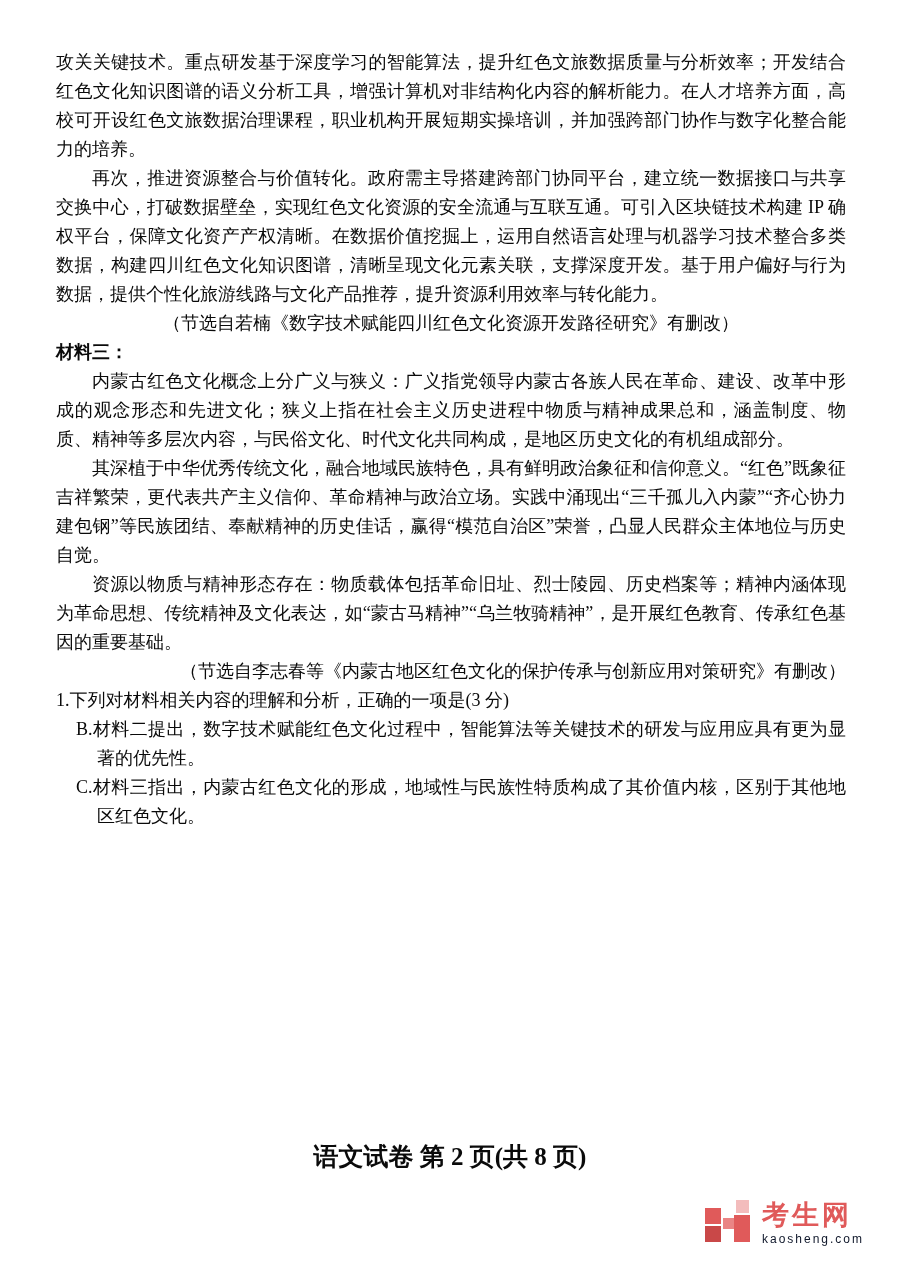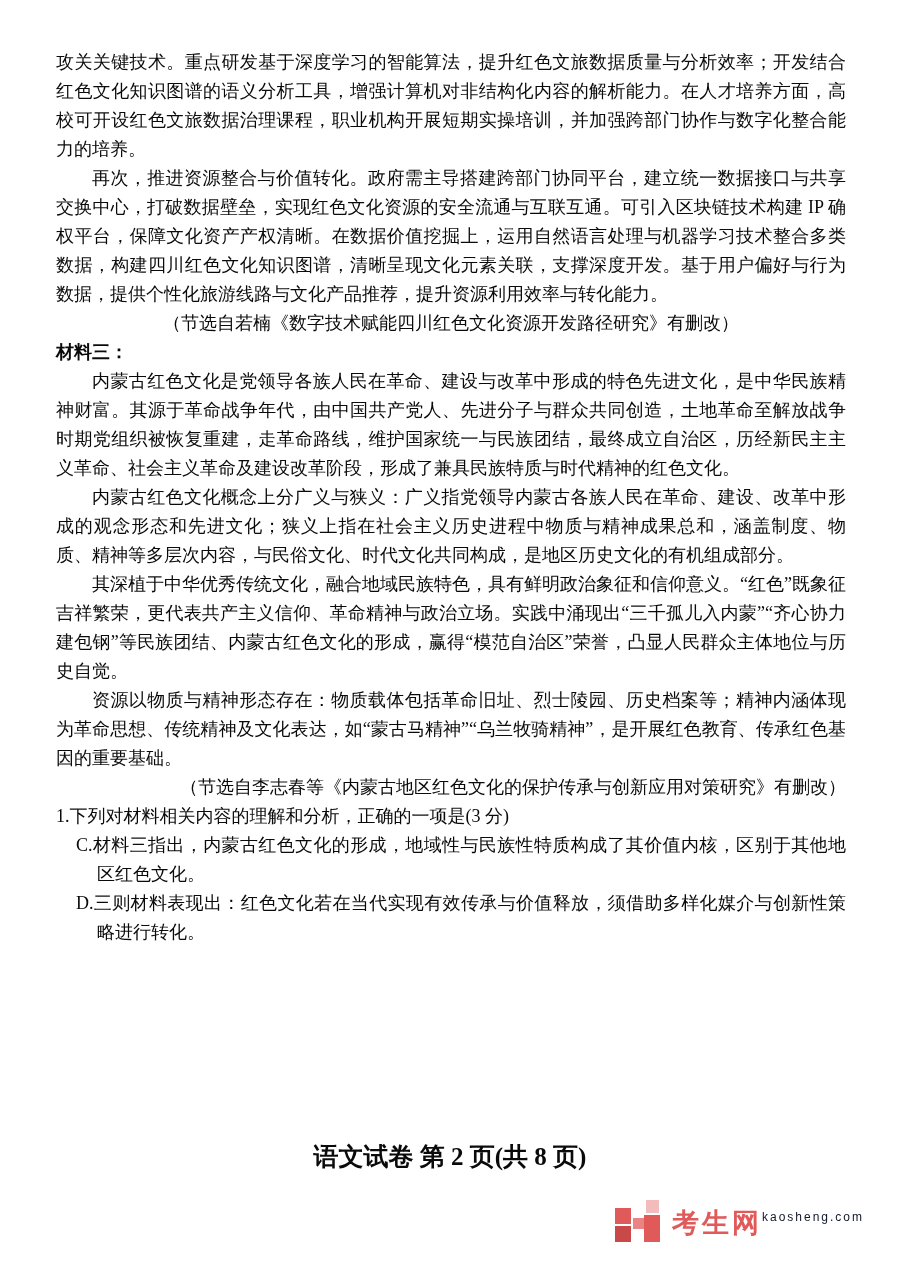--- a/index.html
+++ b/index.html
@@ -39,21 +39,21 @@
   }
   .logo {
     position: absolute;
     right: 36px;
     top: 1198px;
     display: flex;
     align-items: center;
     gap: 9px;
   }
   .logo-icon { display: block; }
-  .logo-texts { display: flex; flex-direction: row; justify-content: space-between; }
+  .logo-texts { display: flex; flex-direction: column; justify-content: space-between; }
   .logo-text-main {
     font-size: 27px;
     line-height: 30px;
     color: #e05a5a;
     font-weight: bold;
     letter-spacing: 3px;
     font-family: "Liberation Sans", "DejaVu Sans", sans-serif;
   }
   .logo-text-sub {
     font-size: 12px;
@@ -65,28 +65,27 @@
 </style>
 </head>
 <body>
 
 <div class="page">
   <div class="content">
     <p>攻关关键技术。重点研发基于深度学习的智能算法，提升红色文旅数据质量与分析效率；开发结合红色文化知识图谱的语义分析工具，增强计算机对非结构化内容的解析能力。在人才培养方面，高校可开设红色文旅数据治理课程，职业机构开展短期实操培训，并加强跨部门协作与数字化整合能力的培养。</p>
     <p class="indent">再次，推进资源整合与价值转化。政府需主导搭建跨部门协同平台，建立统一数据接口与共享交换中心，打破数据壁垒，实现红色文化资源的安全流通与互联互通。可引入区块链技术构建 IP 确权平台，保障文化资产产权清晰。在数据价值挖掘上，运用自然语言处理与机器学习技术整合多类数据，构建四川红色文化知识图谱，清晰呈现文化元素关联，支撑深度开发。基于用户偏好与行为数据，提供个性化旅游线路与文化产品推荐，提升资源利用效率与转化能力。</p>
     <p class="attr-right">（节选自若楠《数字技术赋能四川红色文化资源开发路径研究》有删改）</p>
     <p class="heading">材料三：</p>
-    <p class="indent">内蒙古红色文化是党领导各族人民在革命、建设与改革中形成的特色先进文化，是中华民族精神财富。其源于革命战争年代，由中国共产党人、先进分子与群众共同创造，土地革命至解放战争时期党组织被恢复重建，走革命路线，维护国家统一与民族团结，最终成立自治区，历经新民主主义革命、社会主义革命及建设改革阶段，形成了兼具民族特质与时代精神的红色文化。</p>
     <p class="indent">内蒙古红色文化概念上分广义与狭义：广义指党领导内蒙古各族人民在革命、建设、改革中形成的观念形态和先进文化；狭义上指在社会主义历史进程中物质与精神成果总和，涵盖制度、物质、精神等多层次内容，与民俗文化、时代文化共同构成，是地区历史文化的有机组成部分。</p>
-    <p class="indent">其深植于中华优秀传统文化，融合地域民族特色，具有鲜明政治象征和信仰意义。“红色”既象征吉祥繁荣，更代表共产主义信仰、革命精神与政治立场。实践中涌现出“三千孤儿入内蒙”“齐心协力建包钢”等民族团结、内蒙古红色文化的形成，赢得“模范自治区”荣誉，凸显人民群众主体地位与历史自觉。</p>
+    <p class="indent">其深植于中华优秀传统文化，融合地域民族特色，具有鲜明政治象征和信仰意义。“红色”既象征吉祥繁荣，更代表共产主义信仰、革命精神与政治立场。实践中涌现出“三千孤儿入内蒙”“齐心协力建包钢”等民族团结、奉献精神的历史佳话，赢得“模范自治区”荣誉，凸显人民群众主体地位与历史自觉。</p>
     <p class="indent">资源以物质与精神形态存在：物质载体包括革命旧址、烈士陵园、历史档案等；精神内涵体现为革命思想、传统精神及文化表达，如“蒙古马精神”“乌兰牧骑精神”，是开展红色教育、传承红色基因的重要基础。</p>
     <p class="attr-center">（节选自李志春等《内蒙古地区红色文化的保护传承与创新应用对策研究》有删改）</p>
     <p>1.下列对材料相关内容的理解和分析，正确的一项是(3 分)</p>
+    <p class="option">B.材料二提出，数字技术赋能红色文化过程中，智能算法等关键技术的研发与应用应具有更为显著的优先性。</p>
     <p class="option">C.材料三指出，内蒙古红色文化的形成，地域性与民族性特质构成了其价值内核，区别于其他地区红色文化。</p>
-    <p class="option">D.三则材料表现出：红色文化若在当代实现有效传承与价值释放，须借助多样化媒介与创新性策略进行转化。</p>
   </div>
 
   <div class="footer">语文试卷 第 2 页(共 8 页)</div>
 
   <div class="logo">
     <svg class="logo-icon" width="50" height="50" viewBox="0 0 50 50" aria-hidden="true">
       <rect x="2" y="10" width="16" height="16" fill="#e05a5a"></rect>
       <rect x="2" y="28" width="16" height="16" fill="#c94848"></rect>
       <rect x="20" y="20" width="11" height="11" fill="#ea8484"></rect>
       <rect x="33" y="2" width="13" height="13" fill="#f3bcbc"></rect>

